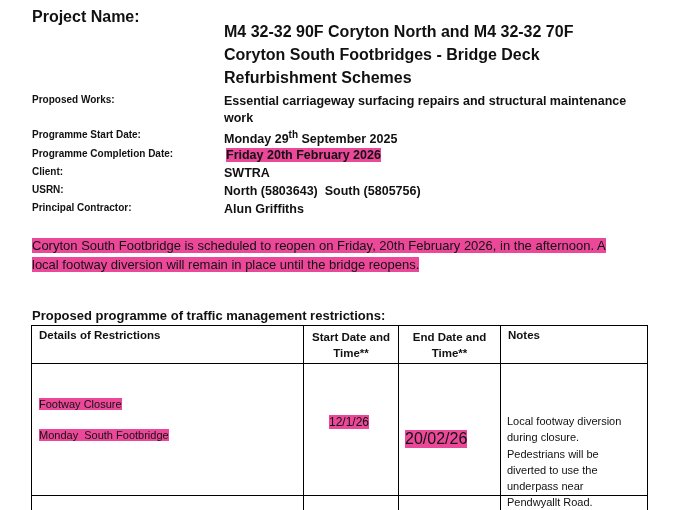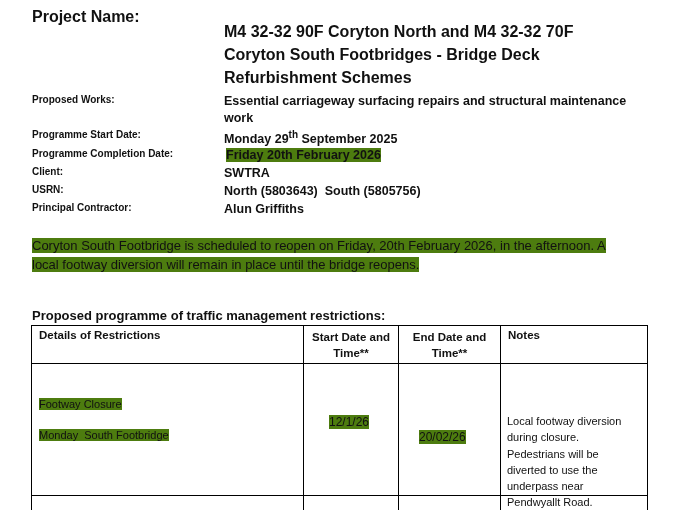--- a/index.html
+++ b/index.html
@@ -5,21 +5,21 @@
     html, body { margin: 0; padding: 0; background: #ffffff; }
     body {
       width: 688px; height: 510px; overflow: hidden; position: relative;
       font-family: "Liberation Sans", sans-serif; color: #111;
     }
     .abs { position: absolute; white-space: nowrap; }
     .h-label { font-weight: bold; font-size: 16px; left: 32px; top: 8px; }
     .h-title { font-weight: bold; font-size: 16px; left: 224px; top: 20px; line-height: 23px; }
     .row-label { font-weight: bold; font-size: 10px; left: 32px; }
     .row-value { font-weight: bold; font-size: 12.5px; left: 224px; }
-    .hl { background: #4d7c0f; }
+    .hl { background: #ec4899; }
     .notice { left: 32px; top: 236px; font-size: 13px; line-height: 19px; }
     .sec-title { left: 32px; top: 308px; font-size: 13px; font-weight: bold; }
     table.tm {
       position: absolute; left: 31px; top: 325px;
       border-collapse: collapse; font-size: 11px;
     }
     table.tm td, table.tm th { border: 1px solid #000; padding: 0; vertical-align: top; }
     table.tm th { font-weight: bold; height: 34px; font-size: 11.5px; }
     .c1 { width: 264px; margin-left: 32px; } .c2 { width: 94px; } .c3 { width: 101px; } .c4 { width: 139px; }
     .th-left { text-align: left; padding: 3px 0 0 7px !important; }
@@ -81,21 +81,21 @@
   </tr>
   <tr>
     <td class="c1 cell">
       <span class="hl" style="left:7px;top:34px;white-space:nowrap">Footway Closure</span>
       <span class="hl" style="left:7px;top:65px;white-space:pre">Monday  South Footbridge</span>
     </td>
     <td class="c2 cell">
       <span class="hl" style="left:25px;top:51px;font-size:12px">12/1/26</span>
     </td>
     <td class="c3 cell">
-      <span class="hl" style="left:20px;top:66px;font-size:12px">20/02/26</span>
+      <span class="hl" style="left:6px;top:66px;font-size:16px">20/02/26</span>
     </td>
     <td class="c4 cell">
       <span class="notes">Local footway diversion during closure. Pedestrians will be diverted to use the underpass near Pendwyallt Road.</span>
     </td>
   </tr>
   <tr>
     <td class="c1 cell-small"></td>
     <td class="c2 cell-small"></td>
     <td class="c3 cell-small"></td>
     <td class="c4 cell-small"></td>

